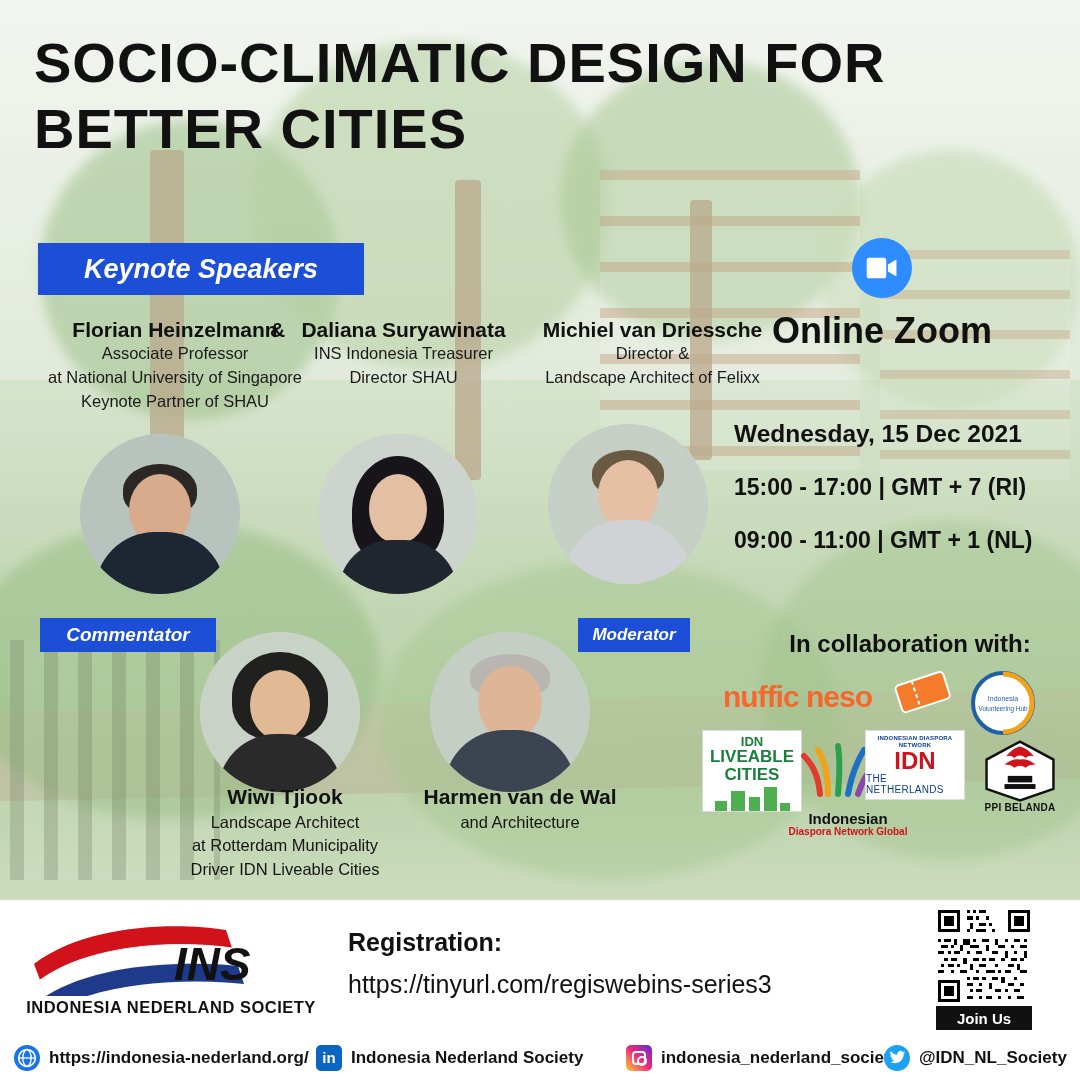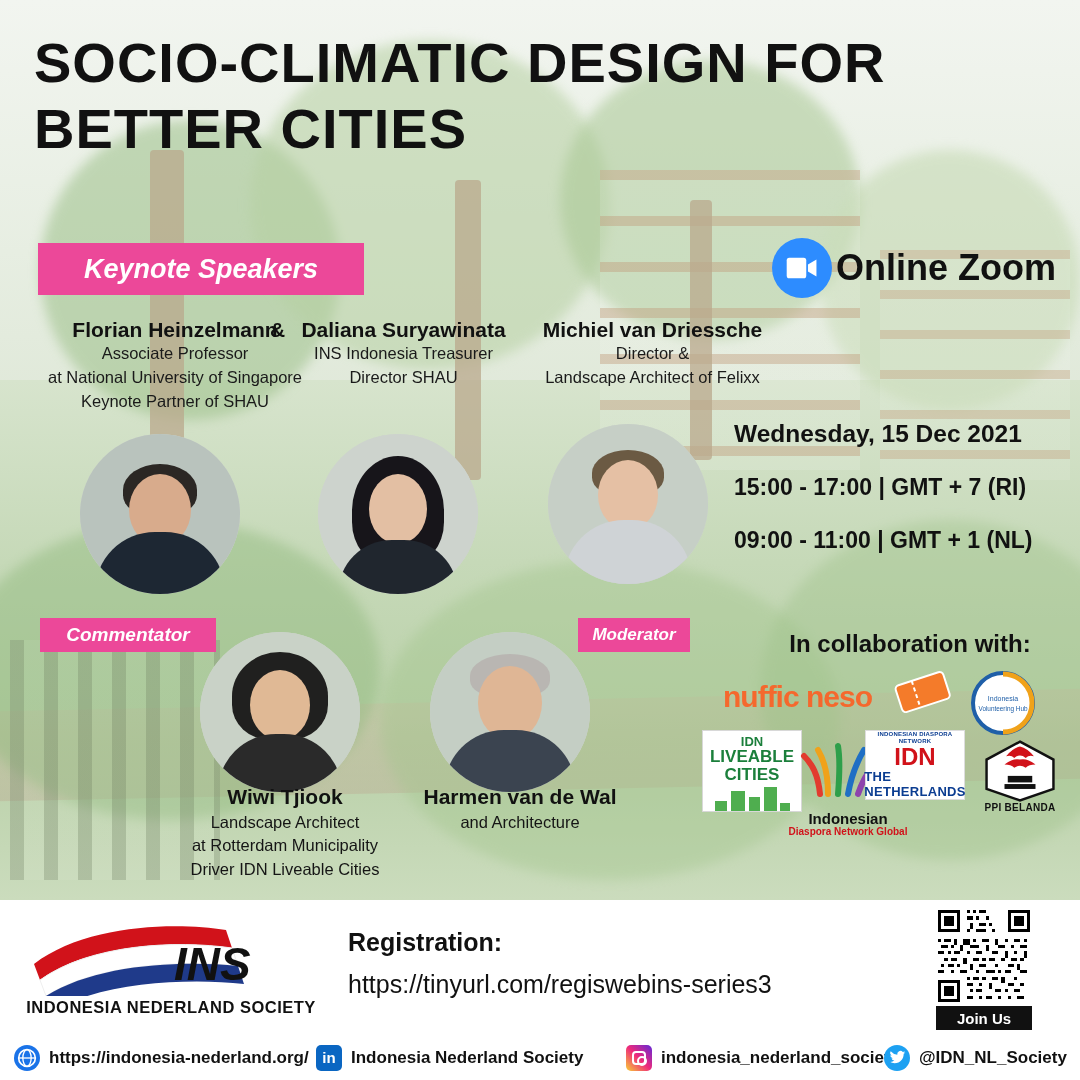--- a/index.html
+++ b/index.html
@@ -69,34 +69,34 @@
     font-size: 56px;
     letter-spacing: 1px;
     line-height: 1.18;
     color: #111111;
     text-transform: uppercase;
   }
 
   
   .chip {
     position: absolute;
-    background: #ec4899;
+    background: #1d4ed8;
     color: #ffffff;
     font-style: italic;
     font-weight: 700;
     display: flex; align-items: center; justify-content: center;
   }
   .chip-keynote { left: 38px; top: 243px; width: 326px; height: 52px; font-size: 27px; }
   .chip-commentator { left: 40px; top: 618px; width: 176px; height: 34px; font-size: 19px; }
   .chip-moderator { left: 578px; top: 618px; width: 112px; height: 34px; font-size: 17px; }
 
   
   .zoom-wrap {
     position: absolute; left: 772px; top: 238px;
-    display: flex; align-items: center; gap: 4px;
+    display: flex; align-items: center; gap: 12px; flex-direction: column;
   }
   .zoom-icon {
     width: 60px; height: 60px; border-radius: 50%;
     background: #2d8cff;
     display: flex; align-items: center; justify-content: center;
   }
   .zoom-icon svg { width: 34px; height: 34px; }
   .zoom-text { font-size: 36px; font-weight: 700; color: #111; }
 
   
@@ -165,21 +165,21 @@
       linear-gradient(#4fae4f,#4fae4f) 2px 14px/12px 22px no-repeat,
       linear-gradient(#4fae4f,#4fae4f) 18px 4px/14px 32px no-repeat,
       linear-gradient(#4fae4f,#4fae4f) 36px 10px/11px 26px no-repeat,
       linear-gradient(#4fae4f,#4fae4f) 51px 0px/13px 36px no-repeat,
       linear-gradient(#4fae4f,#4fae4f) 67px 16px/10px 20px no-repeat;
   }
   .idnnl-box { background:#fff; border:1px solid #ddd; width:100%; height:100%;
     display:flex; flex-direction:column; align-items:center; justify-content:center;}
   .idnnl-top { font-size: 6px; font-weight:700; color:#0b3d91; letter-spacing:.2px; text-align:center; line-height:1.1;}
   .idnnl-mid { font-size: 24px; font-weight:800; color:#d1121a; line-height:1;}
-  .idnnl-bot { font-size: 13px; font-weight:700; color:#0b3d91; letter-spacing:.3px;}
+  .idnnl-bot { font-size: 10px; font-weight:400; color:#0b3d91; letter-spacing:.3px;}
   .diaspora-text { position:absolute; left:0; bottom:0; width:120px; text-align:center;}
   .diaspora-1 { font-size: 15px; font-weight:700; color:#111; line-height:1;}
   .diaspora-2 { font-size: 10px; font-weight:700; color:#d1121a; line-height:1.2;}
   .ppi-box { width:100%; height:100%; display:flex; flex-direction:column; align-items:center; justify-content:center;}
   .ppi-label { font-size: 10px; font-weight:800; color:#111; letter-spacing:.3px;}
 
   
   .footer {
     position: absolute; left: 0; top: 900px; width: 1080px; height: 180px;
     background: #ffffff;

